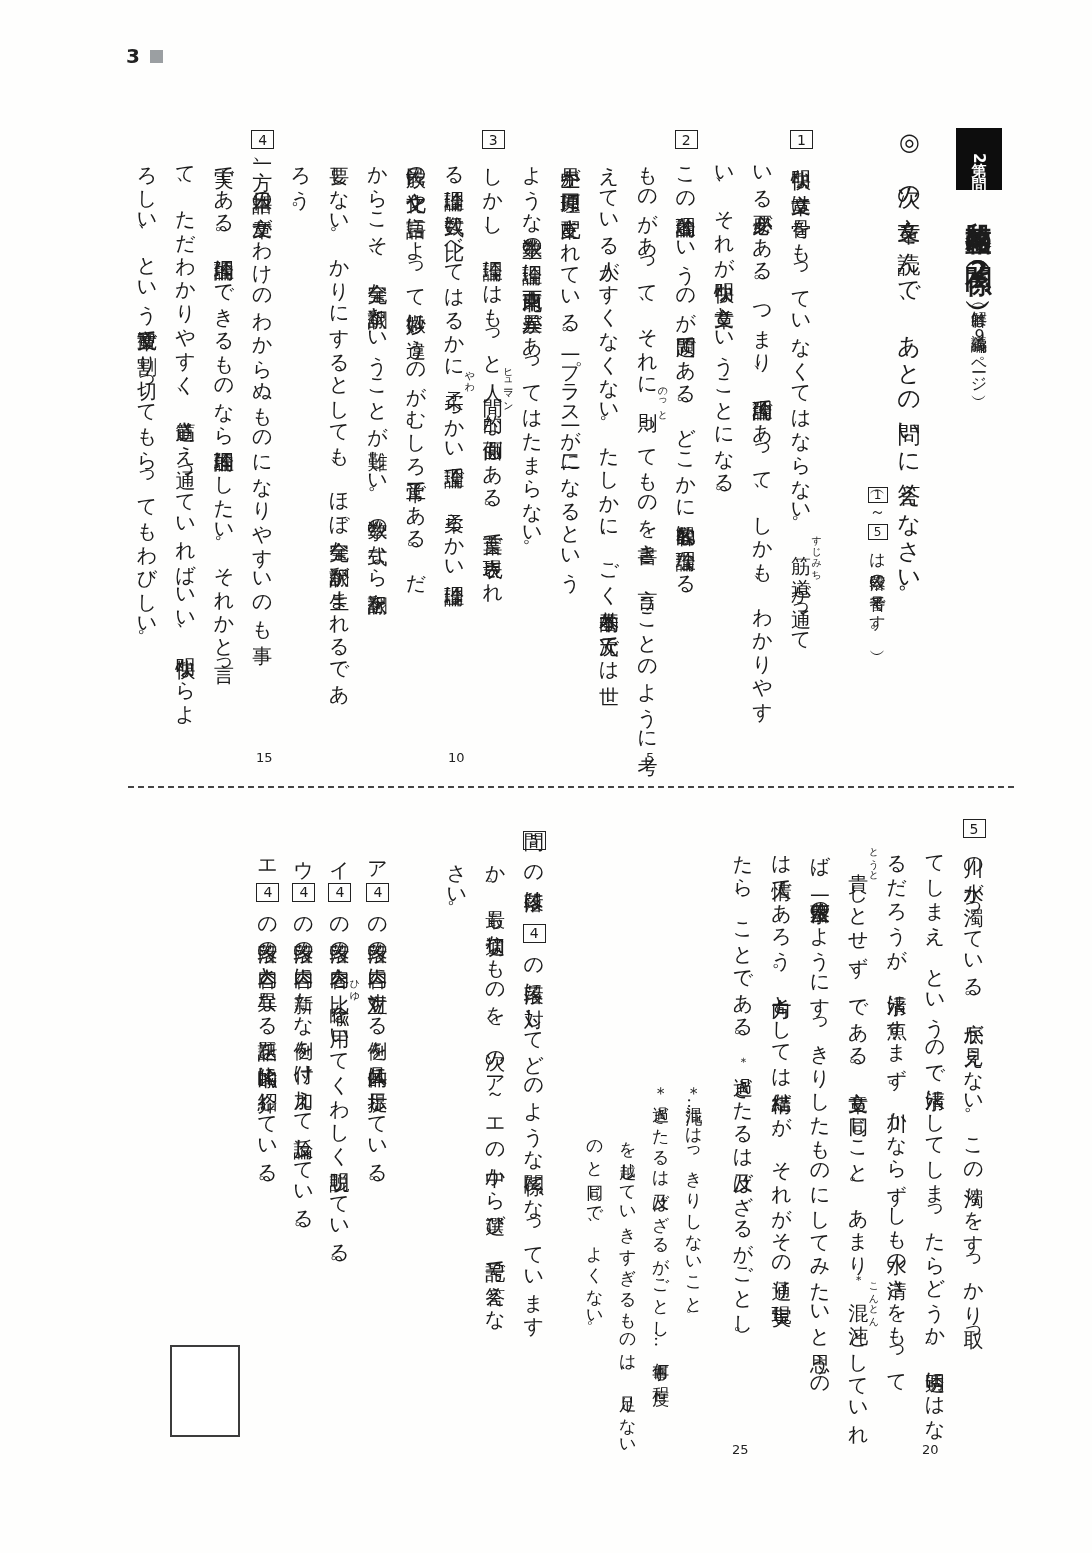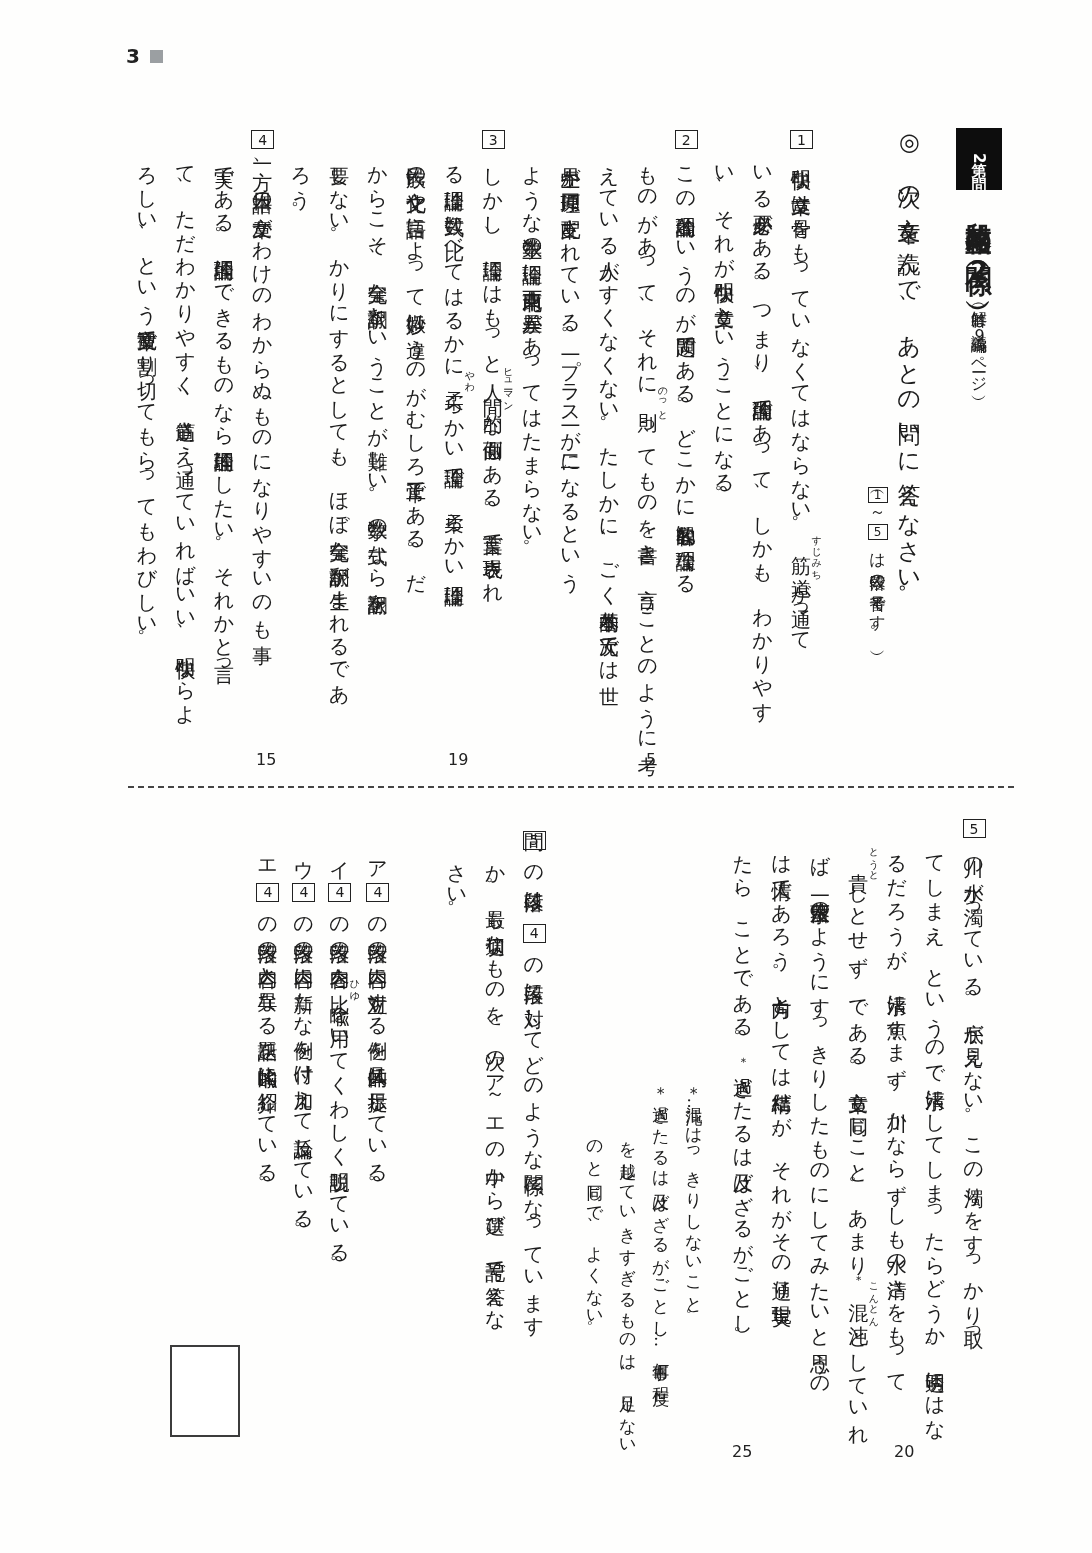--- a/index.html
+++ b/index.html
@@ -88,26 +88,26 @@
   .refmark{font-size:12px;margin:1px 0;}
   ruby rt{font-size:10px;letter-spacing:0;}
   
   .divider{
     position:absolute;left:128px;top:786px;width:886px;height:0;
     border-top:2.5px dashed #454545;
   }
   
   .linenum{
     position:absolute;font-family:"DejaVu Sans","Liberation Sans",sans-serif;
-    font-size:16px;color:#222;
+    font-size:13px;color:#222;
   }
   .ln-1{left:646px;top:750px;}
   .ln-2{left:448px;top:750px;}
   .ln-3{left:256px;top:750px;}
-  .ln-4{left:894px;top:1442px;}
+  .ln-4{left:922px;top:1442px;}
   .ln-5{left:732px;top:1442px;text-align:right;}
   
   .answer-box{
     position:absolute;left:170px;top:1345px;width:66px;height:88px;
     border:2px solid #3c3c3c;background:#fff;
   }
 </style>
 </head>
 <body>
 
@@ -158,20 +158,20 @@
     <div class="options">
       <p><span class="optlabel">ア</span><span class="boxn">4</span><span>の段落の内容に対立する例を具体的に提示している。</span></p>
       <p><span class="optlabel">イ</span><span class="boxn">4</span><span>の段落の内容を</span><ruby>比喩<rt>ひゆ</rt></ruby><span>を用いてくわしく説明している。</span></p>
       <p><span class="optlabel">ウ</span><span class="boxn">4</span><span>の段落の内容に新たな例を付け加えて反論している。</span></p>
       <p><span class="optlabel">エ</span><span class="boxn">4</span><span>の段落の内容と異なる話題を比喩的に紹介している。</span></p>
     </div>
 
   </section>
 
   <span class="linenum ln-1">5</span>
-  <span class="linenum ln-2">19</span>
+  <span class="linenum ln-2">10</span>
   <span class="linenum ln-3">15</span>
   <span class="linenum ln-4">20</span>
   <span class="linenum ln-5">25</span>
 
   <div class="answer-box"></div>
 
 </div>
 
 </body></html>

